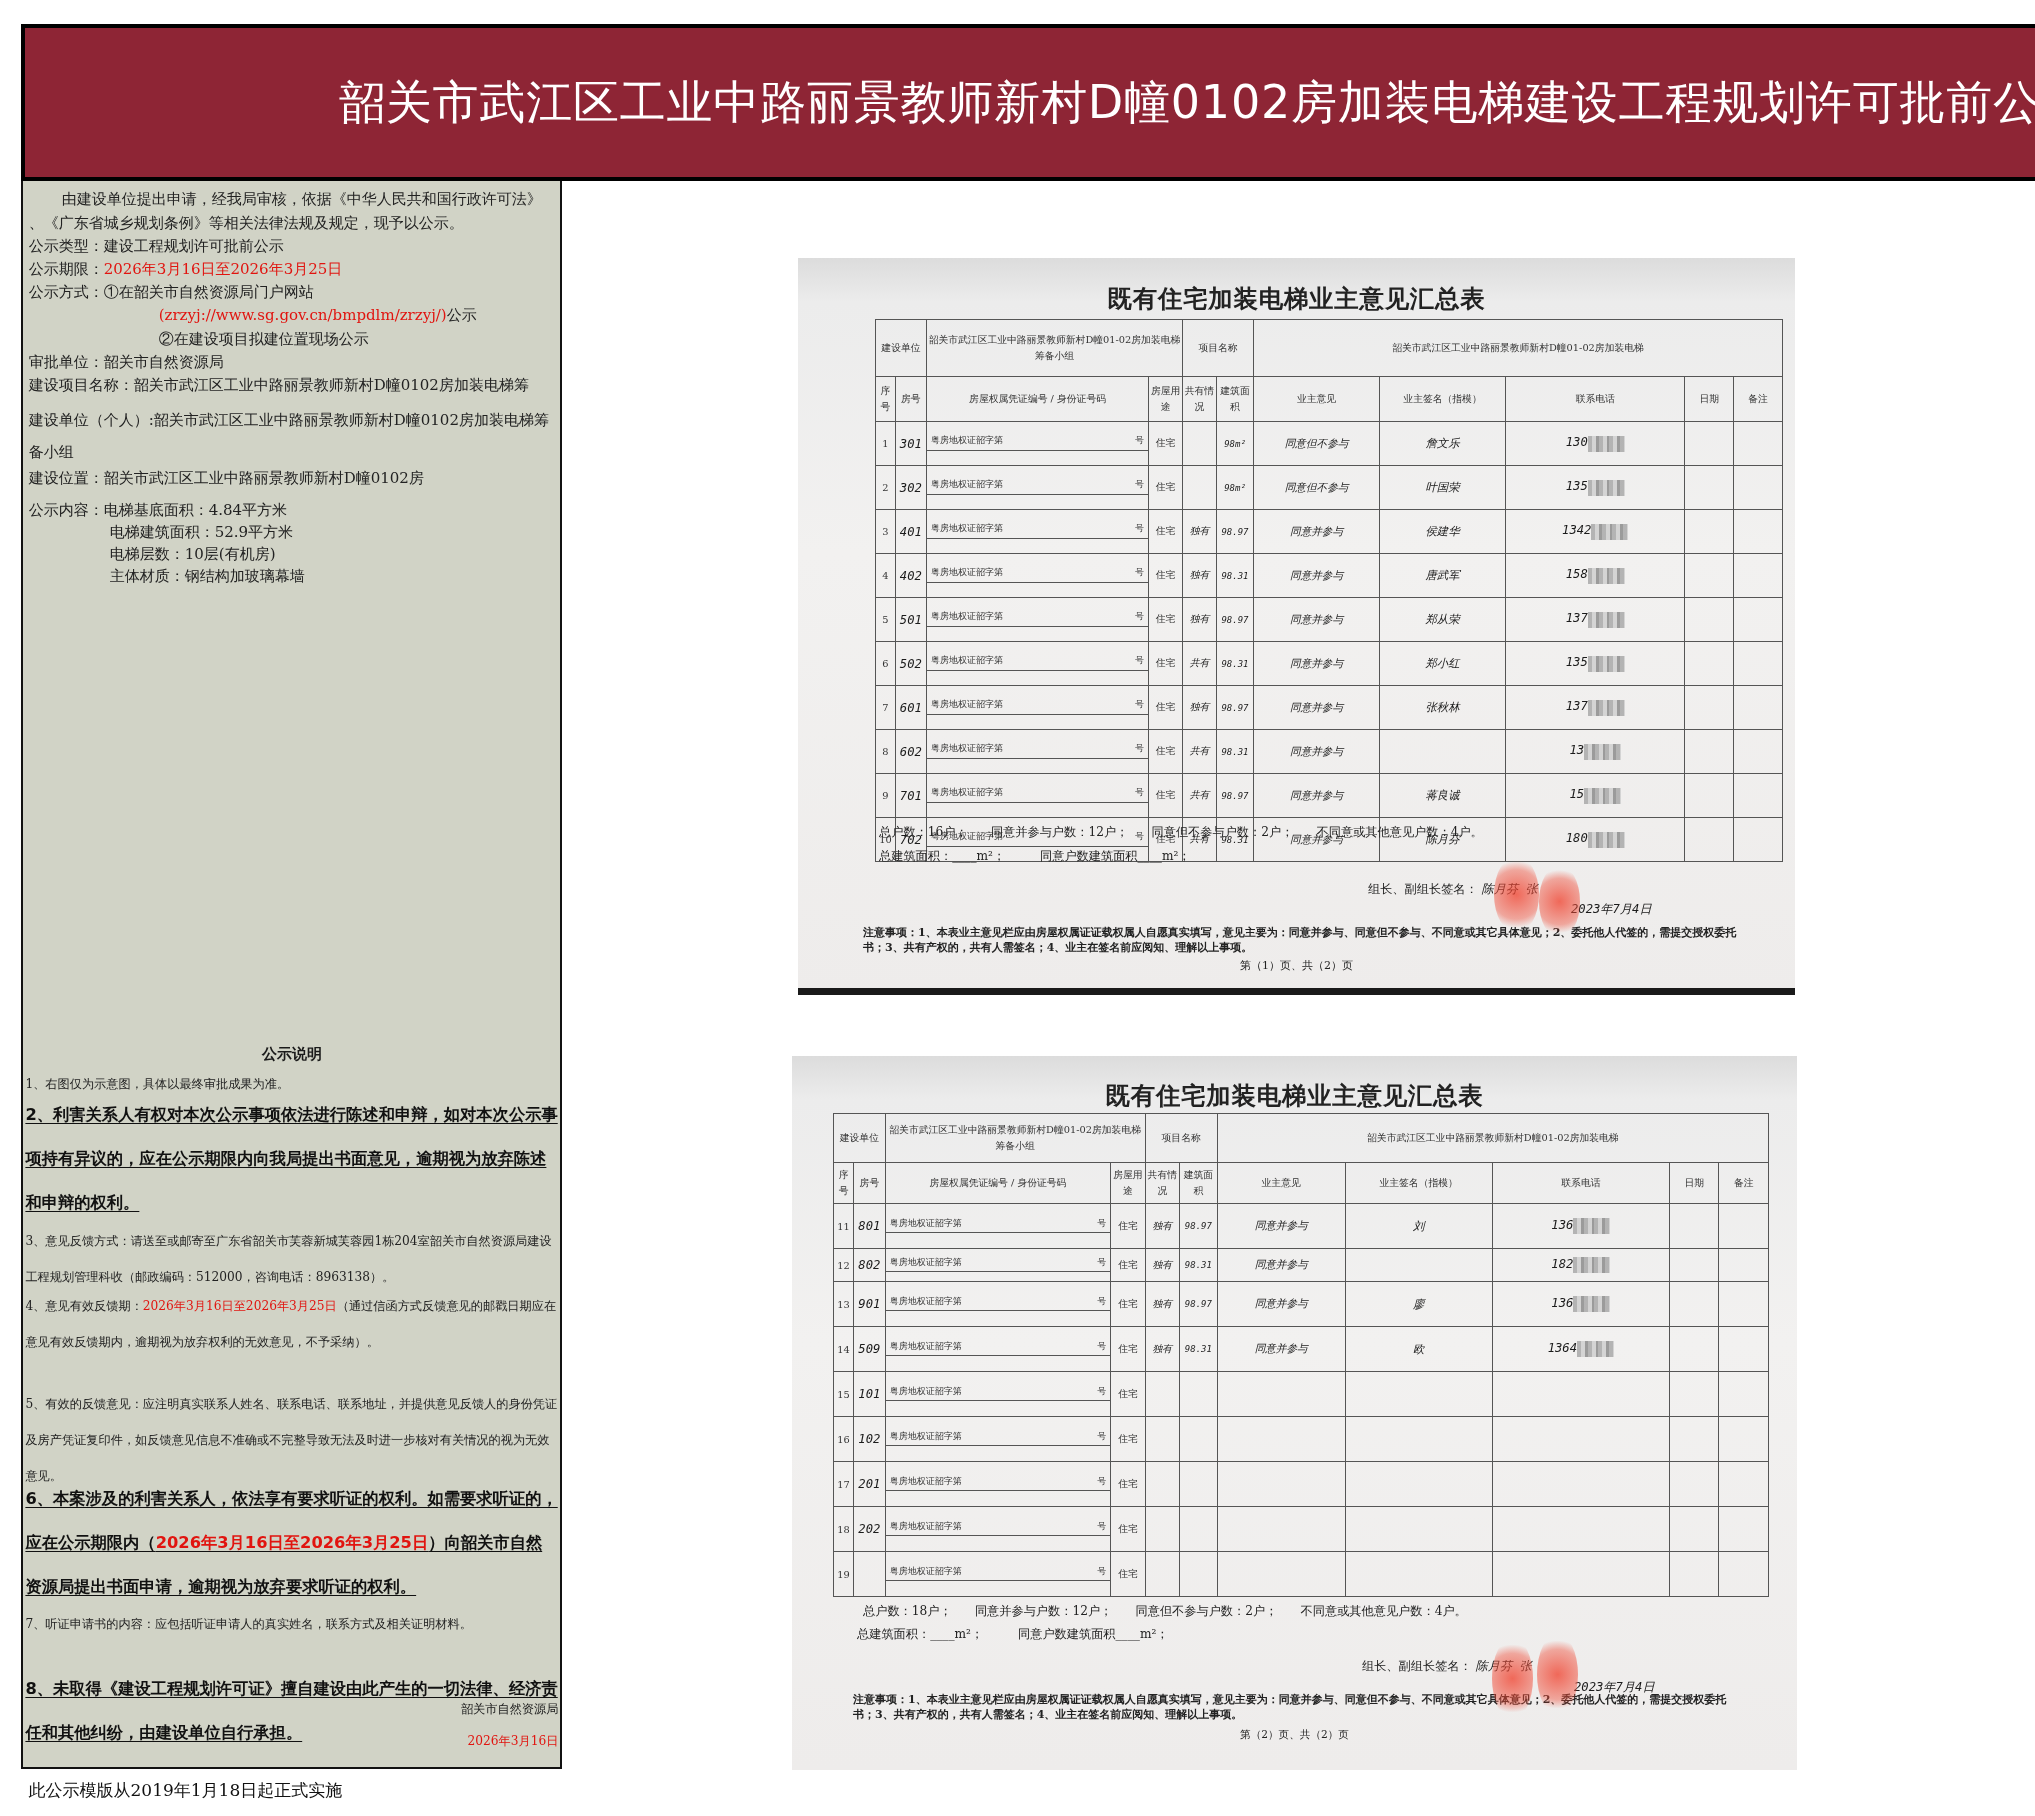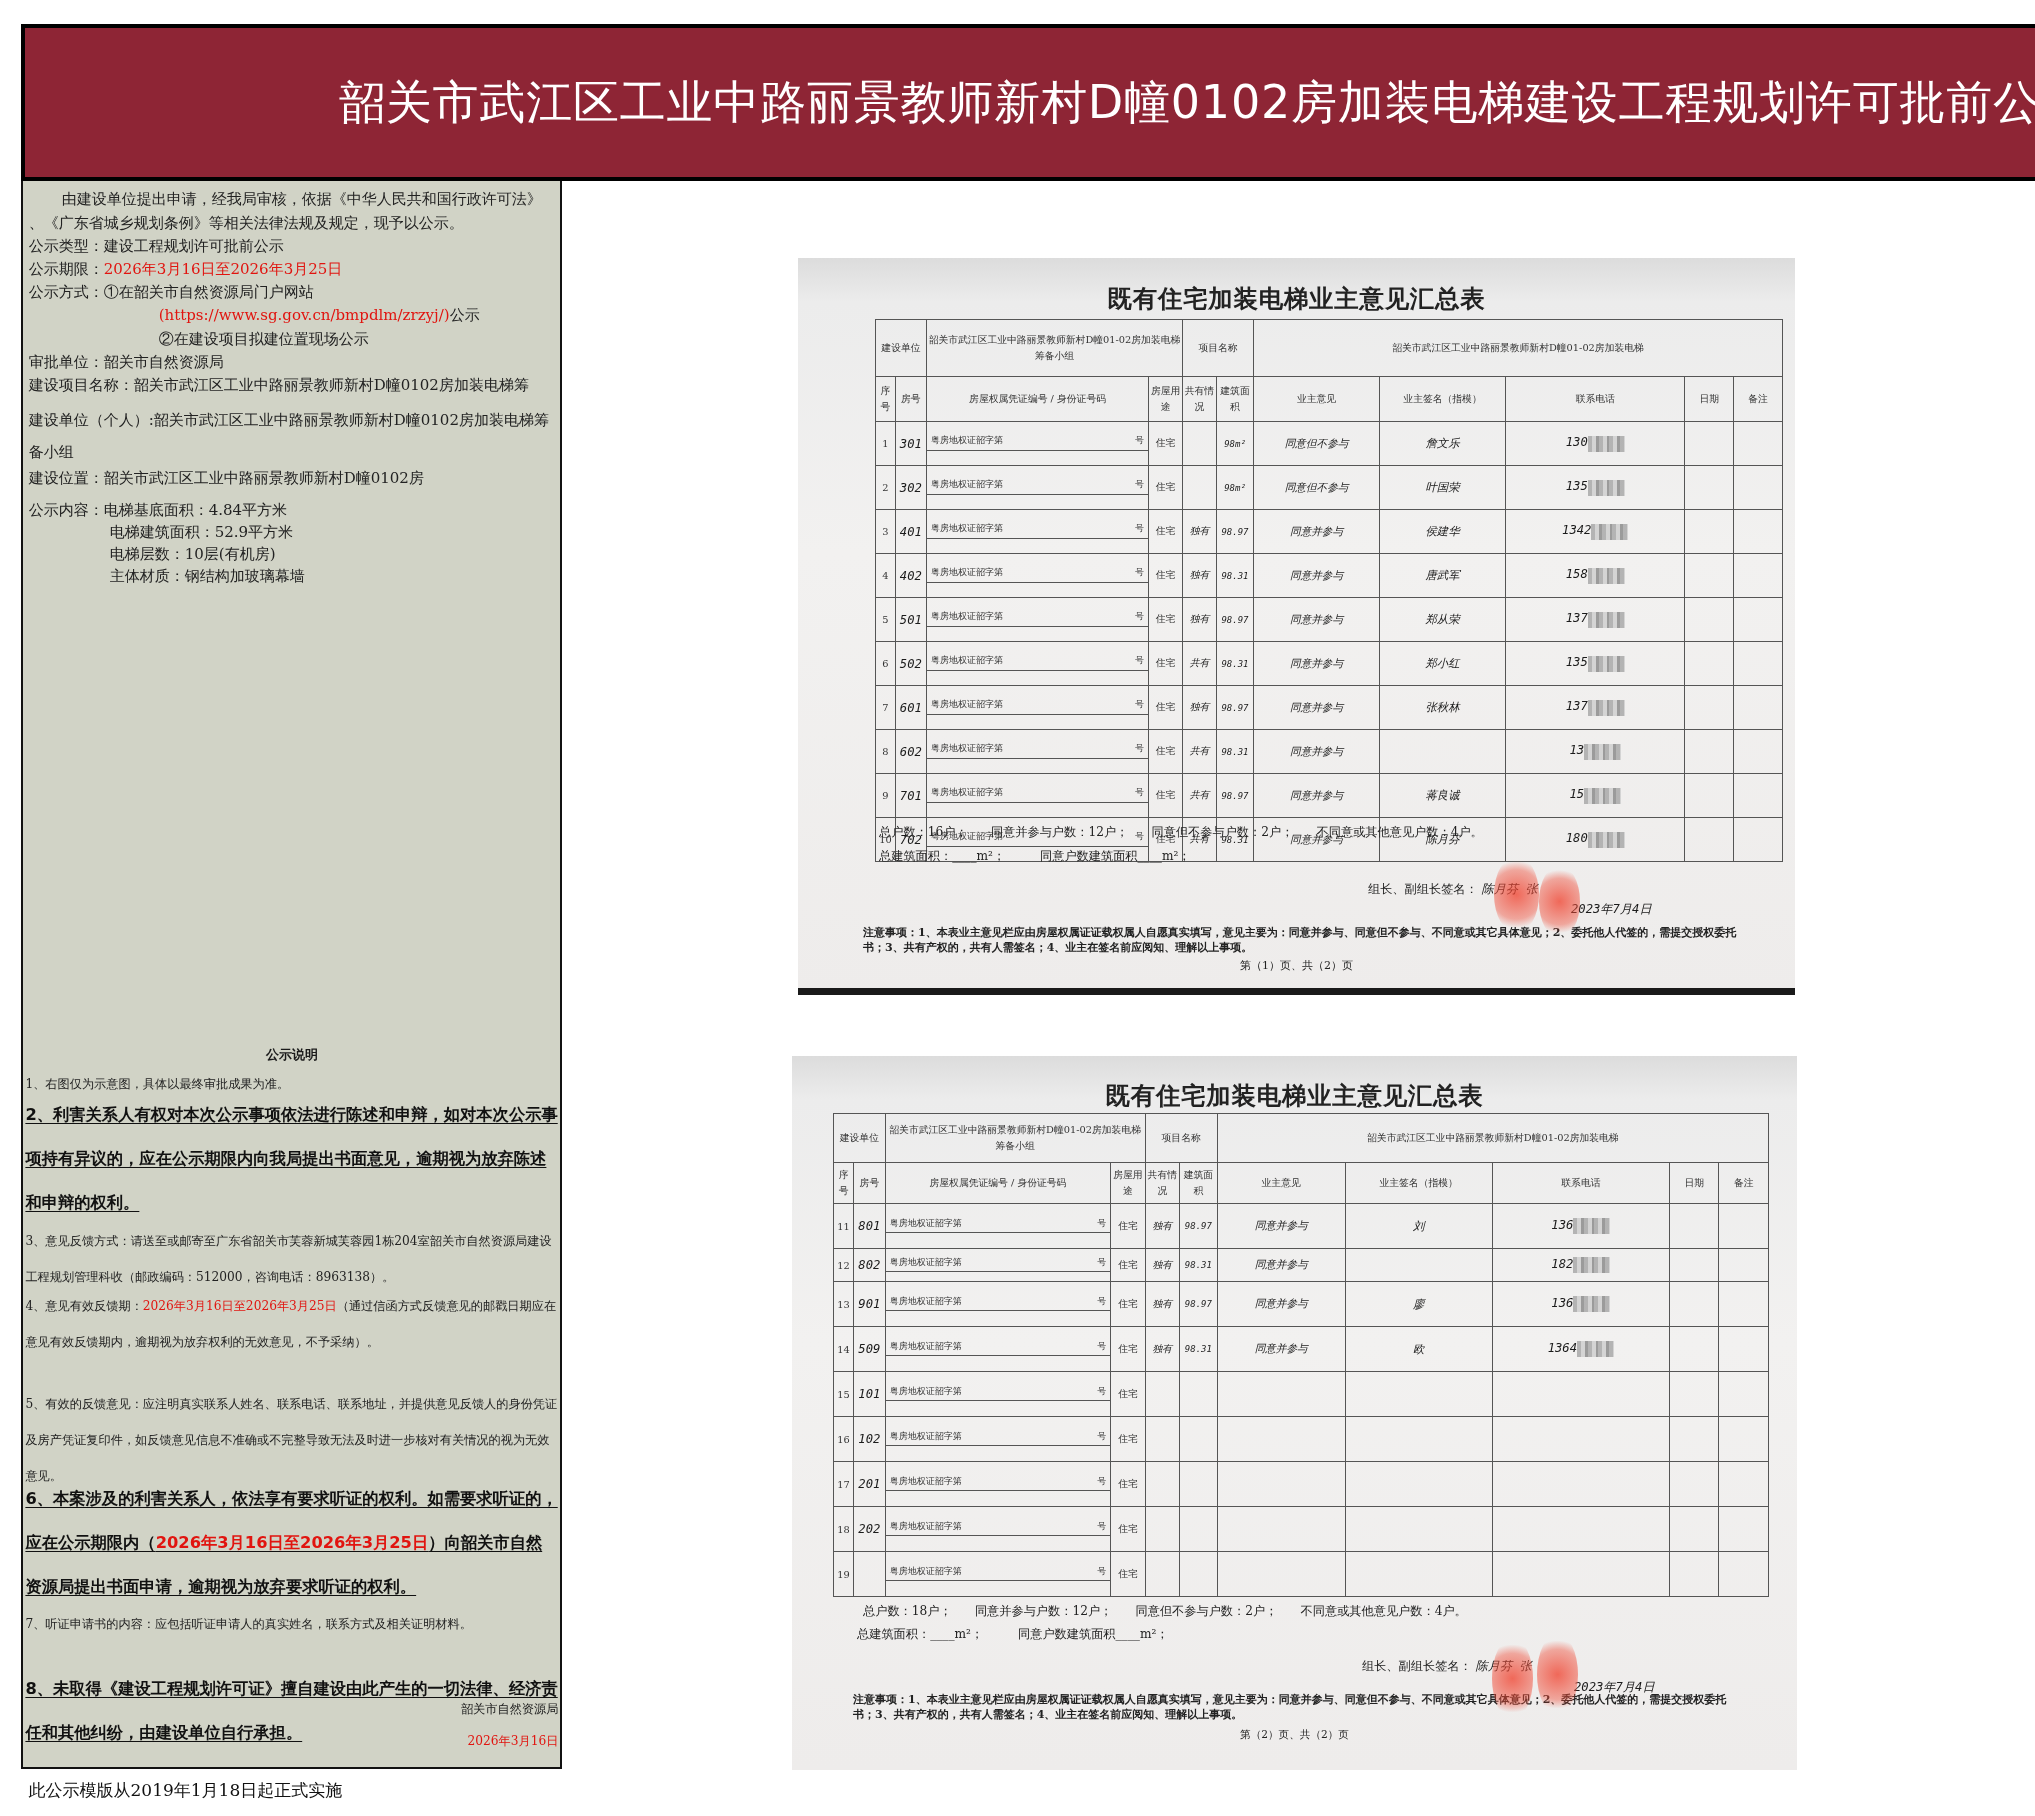--- a/index.html
+++ b/index.html
@@ -24,21 +24,21 @@
     font-size: 12.2px; line-height: 1.0;
   }
   .lp-top { position: absolute; left: 5.7px; top: 0; width: 525px; }
   .lp-line { position: absolute; left: 0; white-space: nowrap; font-size: 15px; color: #222; }
   .lp-line.indent-first { left: 33px; }
   .lp-line.sub { left: 81px; }
   .lp-line.sub2 { left: 130px; }
   .red { color: #E1140F; }
 
   .lp-notes { position: absolute; left: 2.4px; top: 867px; width: 533px; }
-  .notes-title { position: absolute; left: 0; width: 100%; top: 0; text-align: center; font-size: 13px; font-family: Liberation Sans, sans-serif; font-weight: bold; }
+  .notes-title { position: absolute; left: 0; width: 100%; top: 0; text-align: center; font-size: 15px; font-family: Liberation Mono, monospace; font-weight: bold; }
   .note { position: absolute; left: 0; width: 533px; font-size: 12.2px; line-height: 36px; color: #222; }
   .note.bold { font-family: "DejaVu Sans", "Liberation Sans", sans-serif; font-weight: bold; font-size: 16.3px; line-height: 44px; text-decoration: underline; text-underline-offset: 3.3px; color: #111; }
   .sign-org { position: absolute; right: 1.6px; top: 1522px; font-size: 12.2px; }
   .sign-date { position: absolute; right: 1.6px; top: 1554px; font-size: 12.2px; color: #E1140F; }
 
   .footer-left { position: absolute; left: 28.5px; top: 1779px; font-size: 17px; color: #111; }
 
   
   .photo {
     position: absolute; background: linear-gradient(180deg, #dcdcdc 0%, #ececec 6%, #f2f1f0 40%, #eeeceb 100%);
@@ -73,21 +73,21 @@
     <div class="lp-line" style="top:58px">
       <span>公示类型：</span><span>建设工程规划许可批前公示</span>
     </div>
     <div class="lp-line" style="top:81px">
       <span>公示期限：</span><span class="red">2026年3月16日至2026年3月25日</span>
     </div>
     <div class="lp-line" style="top:104px">
       <span>公示方式：</span><span>①在韶关市自然资源局门户网站</span>
     </div>
     <div class="lp-line sub2" style="top:127px">
-      <span class="red">(https://www.sg.gov.cn/bmpdlm/zrzyj/)</span><span>公示</span>
+      <span class="red">(zrzyj://www.sg.gov.cn/bmpdlm/zrzyj/)</span><span>公示</span>
     </div>
     <div class="lp-line sub2" style="top:151px">②在建设项目拟建位置现场公示</div>
     <div class="lp-line" style="top:174px">
       <span>审批单位：</span><span>韶关市自然资源局</span>
     </div>
     <div class="lp-line" style="top:197px">
       <span>建设项目名称：</span><span>韶关市武江区工业中路丽景教师新村D幢0102房加装电梯筹</span>
     </div>
     <div class="lp-line" style="top:232px">
       <span>建设单位（个人）:</span><span>韶关市武江区工业中路丽景教师新村D幢0102房加装电梯筹</span>

